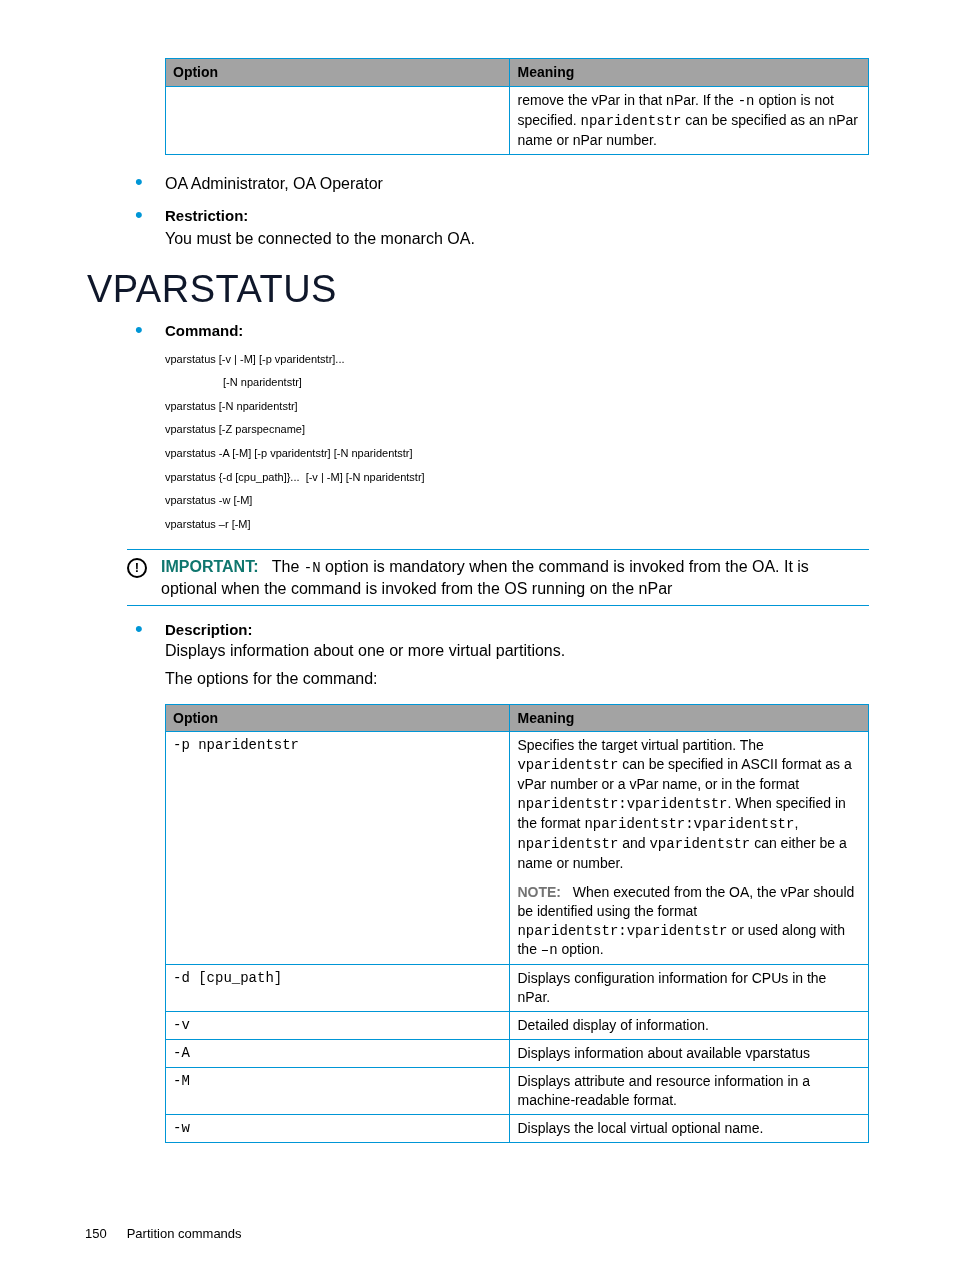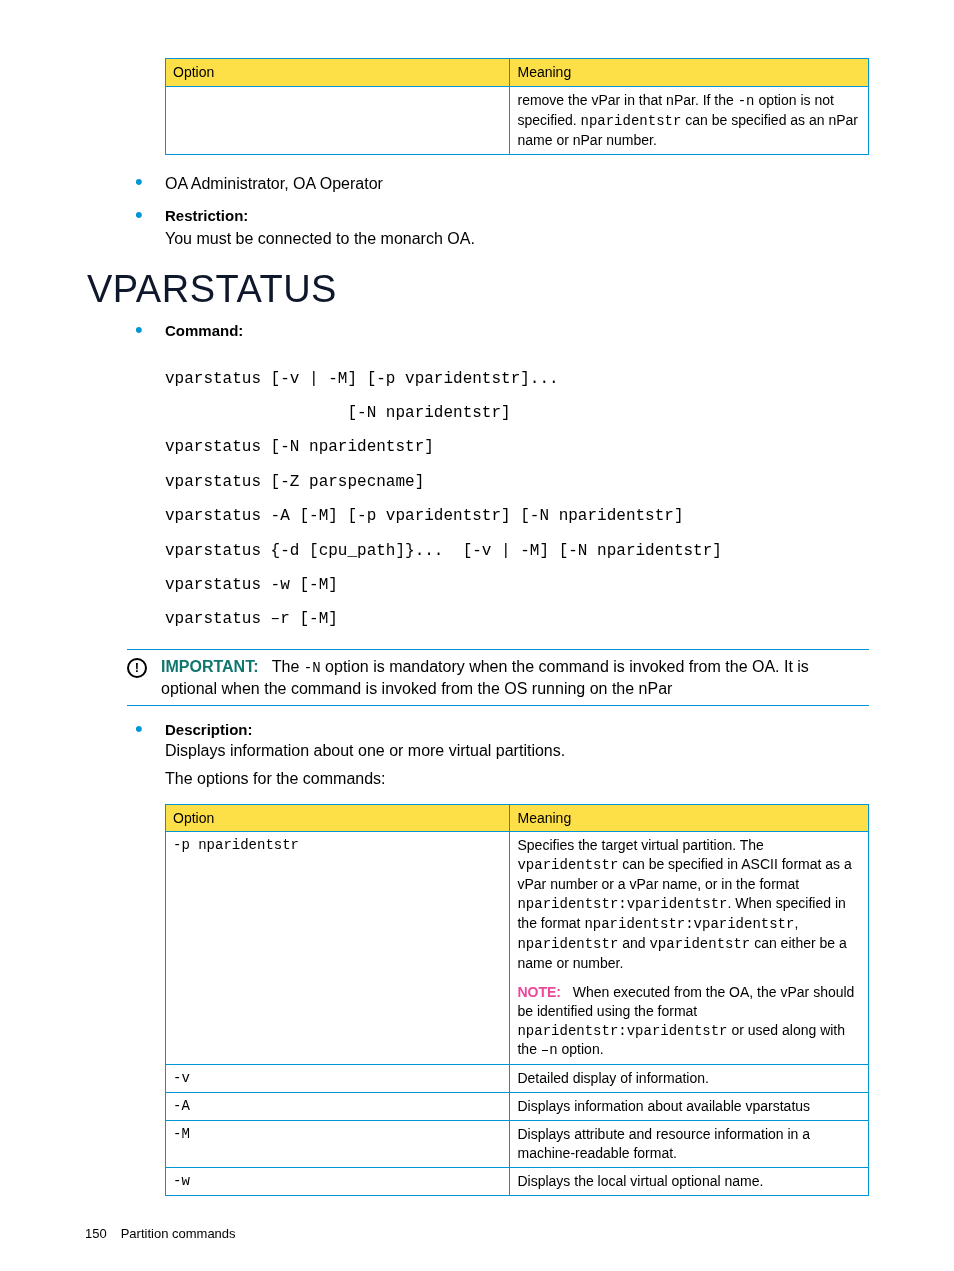--- a/index.html
+++ b/index.html
@@ -18,22 +18,22 @@
     margin-bottom: 18px;
   }
   .opt-table th, .opt-table td {
     border: 1px solid #0096d6;
     text-align: left;
     vertical-align: top;
     padding: 4px 7px;
     font-size: 14px;
   }
   .opt-table th {
-    font-weight: normal;
-    background: #fde047;
+    font-weight: bold;
+    background: #a3a3a3;
   }
   .mono {
     font-family: "Courier New", Courier, monospace;
     font-size: 14px;
   }
   ul.bullets {
     list-style: none;
     padding-left: 0;
     margin-left: 42px;
   }
@@ -55,53 +55,53 @@
   .body-text { margin-top: 2px; font-size: 16px; }
   h1.section {
     font-family: Arial, Helvetica, sans-serif;
     font-weight: 300;
     font-size: 38px;
     color: #0f172a;
     letter-spacing: 0.5px;
     margin: 14px 0 6px 2px;
   }
   pre.cmd {
-    font-family: Liberation Mono, monospace;
-    font-size: 16px;
+    font-family: Liberation Sans, sans-serif;
+    font-size: 11px;
     white-space: pre;
     line-height: 2.15;
-    margin-top: 20px;
+    margin-top: 6px;
   }
   .important-block {
     border-top: 1px solid #0096d6;
     border-bottom: 1px solid #0096d6;
     padding: 6px 0 6px 0;
     margin: 8px 0 14px 42px;
     display: flex;
     align-items: flex-start;
     gap: 14px;
     font-size: 16px;
   }
   .important-icon {
     width: 20px; height: 20px; flex: 0 0 20px;
     border: 2px solid #000; border-radius: 50%;
     display: flex; align-items: center; justify-content: center;
     font-weight: bold; font-size: 13px;
     margin-top: 2px;
   }
   .important-label { color: #0f766e; font-weight: bold; }
-  .note-label { color: #ec4899; font-weight: bold; }
+  .note-label { color: #737373; font-weight: bold; }
   .para { font-size: 16px; margin-bottom: 6px; }
   .footer {
     position: absolute;
     left: 85px;
     bottom: 28px;
     font-size: 13px;
   }
-  .page-num { margin-right: 14px; }
+  .page-num { margin-right: 20px; }
   .tbl-wrap { margin-left: 80px; margin-top: 14px; }
 </style>
 </head>
 <body>
 
 <div class="tbl-wrap" style="margin-top:0;">
 <table class="opt-table">
   <tbody>
         <tr>
     <th style="width:49%;">Option</th>
@@ -148,21 +148,21 @@
   <div>
     <span class="important-label">IMPORTANT:</span>
     &nbsp;&nbsp;<span>The </span><span class="mono">-N</span><span> option is mandatory when the command is invoked from the OA. It is optional when the command is invoked from the OS running on the nPar</span>
   </div>
 </div>
 
 <ul class="bullets">
   <li>
     <div class="label-bold">Description:</div>
     <div class="para" style="">Displays information about one or more virtual partitions.</div>
-    <div class="para">The options for the commands:</div>
+    <div class="para">The options for the command:</div>
   </li>
 </ul>
 
 <div class="tbl-wrap">
 <table class="opt-table">
   <tbody>
         <tr>
     <th style="width:49%;">Option</th>
     <th>Meaning</th>
   </tr>
@@ -170,20 +170,24 @@
     <td class="mono">-p nparidentstr</td>
     <td>
       <span>Specifies the target virtual partition. The </span><span class="mono">vparidentstr</span><span> can be specified in ASCII format as a vPar number or a vPar name, or in the format </span><span class="mono">nparidentstr:vparidentstr</span><span>. When specified in the format </span><span class="mono">nparidentstr:vparidentstr</span><span>, </span><span class="mono">nparidentstr</span><span> and </span><span class="mono">vparidentstr</span><span> can either be a name or number.</span>
       <div style="margin-top:10px;">
         <span class="note-label">NOTE:</span>
         &nbsp;&nbsp;<span>When executed from the OA, the vPar should be identified using the format </span><span class="mono">nparidentstr:vparidentstr</span><span> or used along with the </span><span class="mono">–n</span><span> option.</span>
       </div>
     </td>
   </tr>
   <tr>
+    <td class="mono">-d [cpu_path]</td>
+    <td>Displays configuration information for CPUs in the nPar.</td>
+  </tr>
+  <tr>
     <td class="mono">-v</td>
     <td>Detailed display of information.</td>
   </tr>
   <tr>
     <td class="mono">-A</td>
     <td>Displays information about available vparstatus</td>
   </tr>
   <tr>
     <td class="mono">-M</td>
     <td>Displays attribute and resource information in a machine-readable format.</td>

